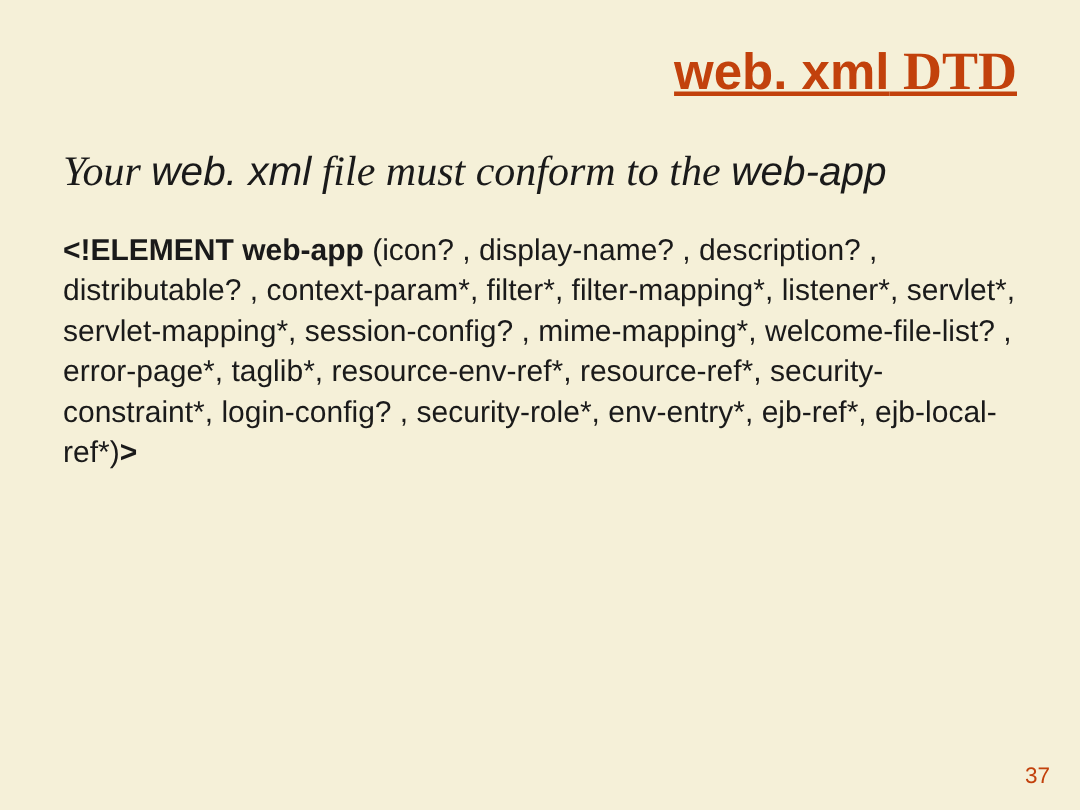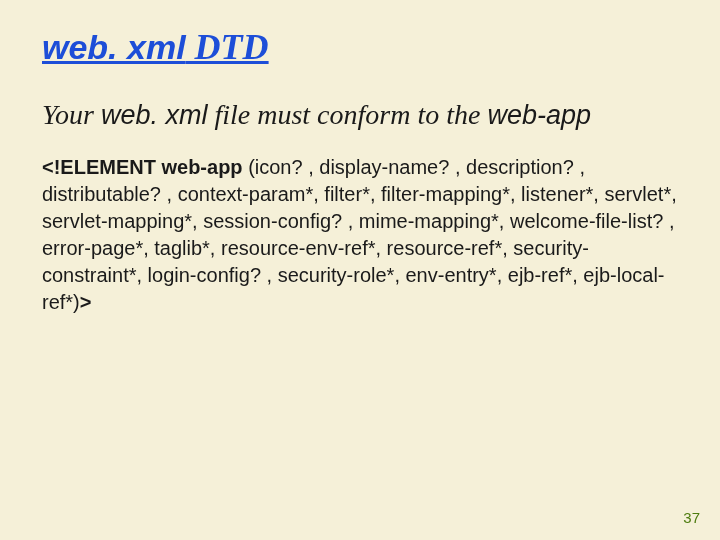--- a/index.html
+++ b/index.html
@@ -13,27 +13,26 @@
     box-sizing: border-box;
     position: relative;
   }
   .slide {
     padding: 18px 42px 20px 42px;
     box-sizing: border-box;
     width: 100%;
     height: 100%;
   }
   .title {
-    text-align: left;
+    text-align: right;
     font-size: 36px;
     font-weight: bold;
-    color: #1d4ed8;
+    color: #c2410c;
     margin: 8px 0 22px 0;
     text-decoration: underline;
-    font-style: italic;
   }
   .title .mono {
     font-family: Arial, Helvetica, sans-serif;
     font-size: 34px;
   }
   .intro {
     font-size: 28px;
     line-height: 1.35;
     margin-bottom: 18px;
     font-style: italic;
@@ -49,21 +48,21 @@
   }
   .dtd .bold {
     font-weight: bold;
   }
   .pagenum {
     position: absolute;
     right: 20px;
     bottom: 14px;
     font-family: Arial, Helvetica, sans-serif;
     font-size: 15px;
-    color: #4d7c0f;
+    color: #c2410c;
   }
 </style>
 </head>
 <body>
 
 <div class="slide">
 
   <h1 class="title">
     <span class="mono">web. xml</span><span> DTD</span>
   </h1>

